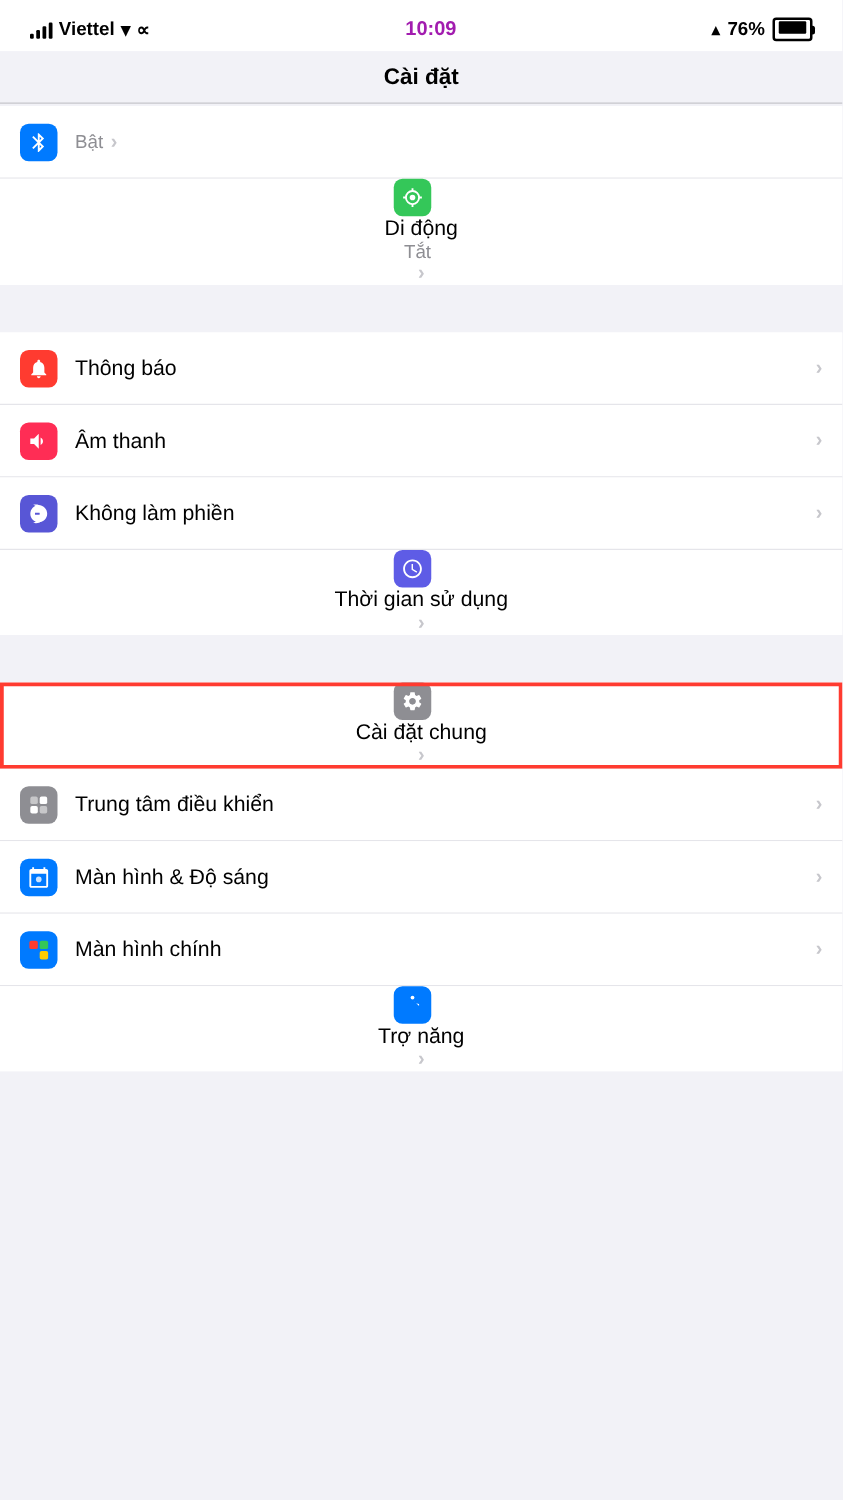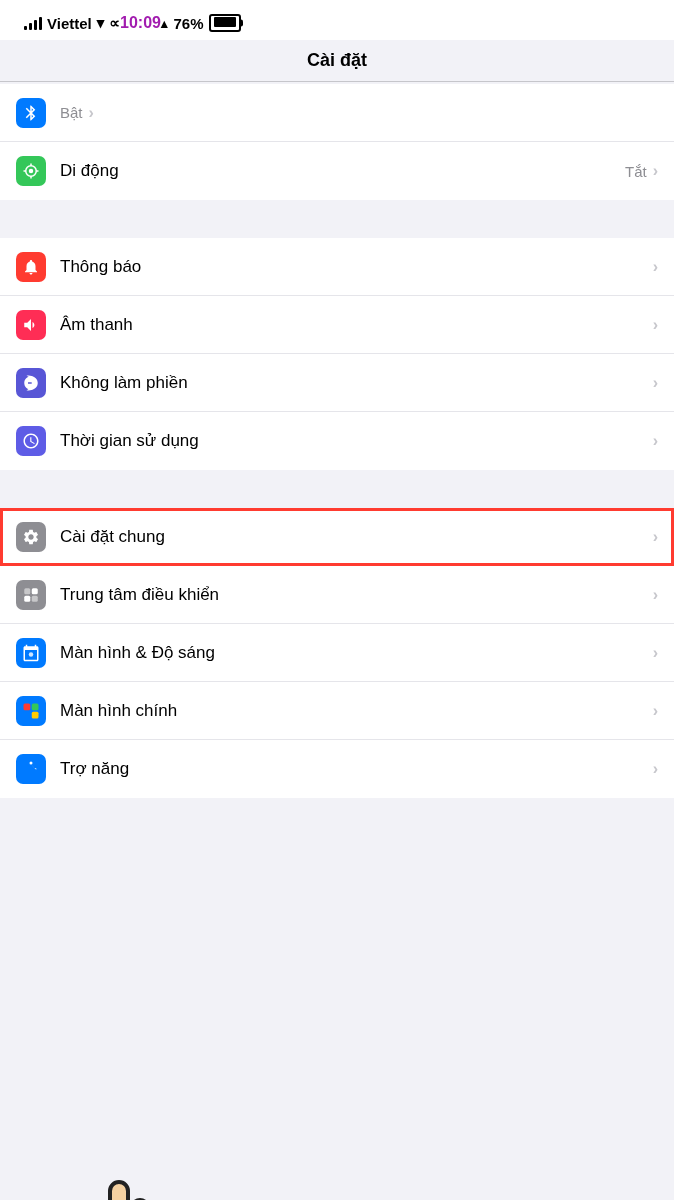--- a/index.html
+++ b/index.html
@@ -8,21 +8,21 @@
       min-height: 1200px;
       background: #f2f2f7;
       font-family: -apple-system, 'SF Pro Display', 'Helvetica Neue', Arial, sans-serif;
       position: relative;
       overflow-x: hidden;
     }
 
     
     .status-bar {
       display: flex;
-      justify-content: flex-start;
+      justify-content: space-between;
       align-items: center;
       padding: 14px 24px 8px;
       background: #fff;
     }
     .status-left {
       font-size: 15px;
       font-weight: 600;
       color: #000;
     }
     .status-center {
@@ -68,20 +68,21 @@
       align-items: center;
       padding: 0 16px;
       min-height: 58px;
       background: #fff;
       border-bottom: 1px solid #e5e5ea;
       position: relative;
       cursor: pointer;
     }
     .settings-row:last-child {
       border-bottom: none;
+      flex-direction: column;
     }
 
     .row-icon {
       width: 30px;
       height: 30px;
       border-radius: 7px;
       display: flex;
       align-items: center;
       justify-content: center;
       margin-right: 14px;
@@ -114,20 +115,21 @@
     }
 
     
     .bg-blue { background: #007aff; }
     .bg-green { background: #34c759; }
 
     
     .highlighted-row {
       outline: 3px solid #ff3b30;
       outline-offset: -3px;
+      flex-direction: column;
     }
 
     
     .hand-pointer {
       position: absolute;
       left: 60px;
       top: 680px;
       width: 130px;
       height: 130px;
       pointer-events: none;

